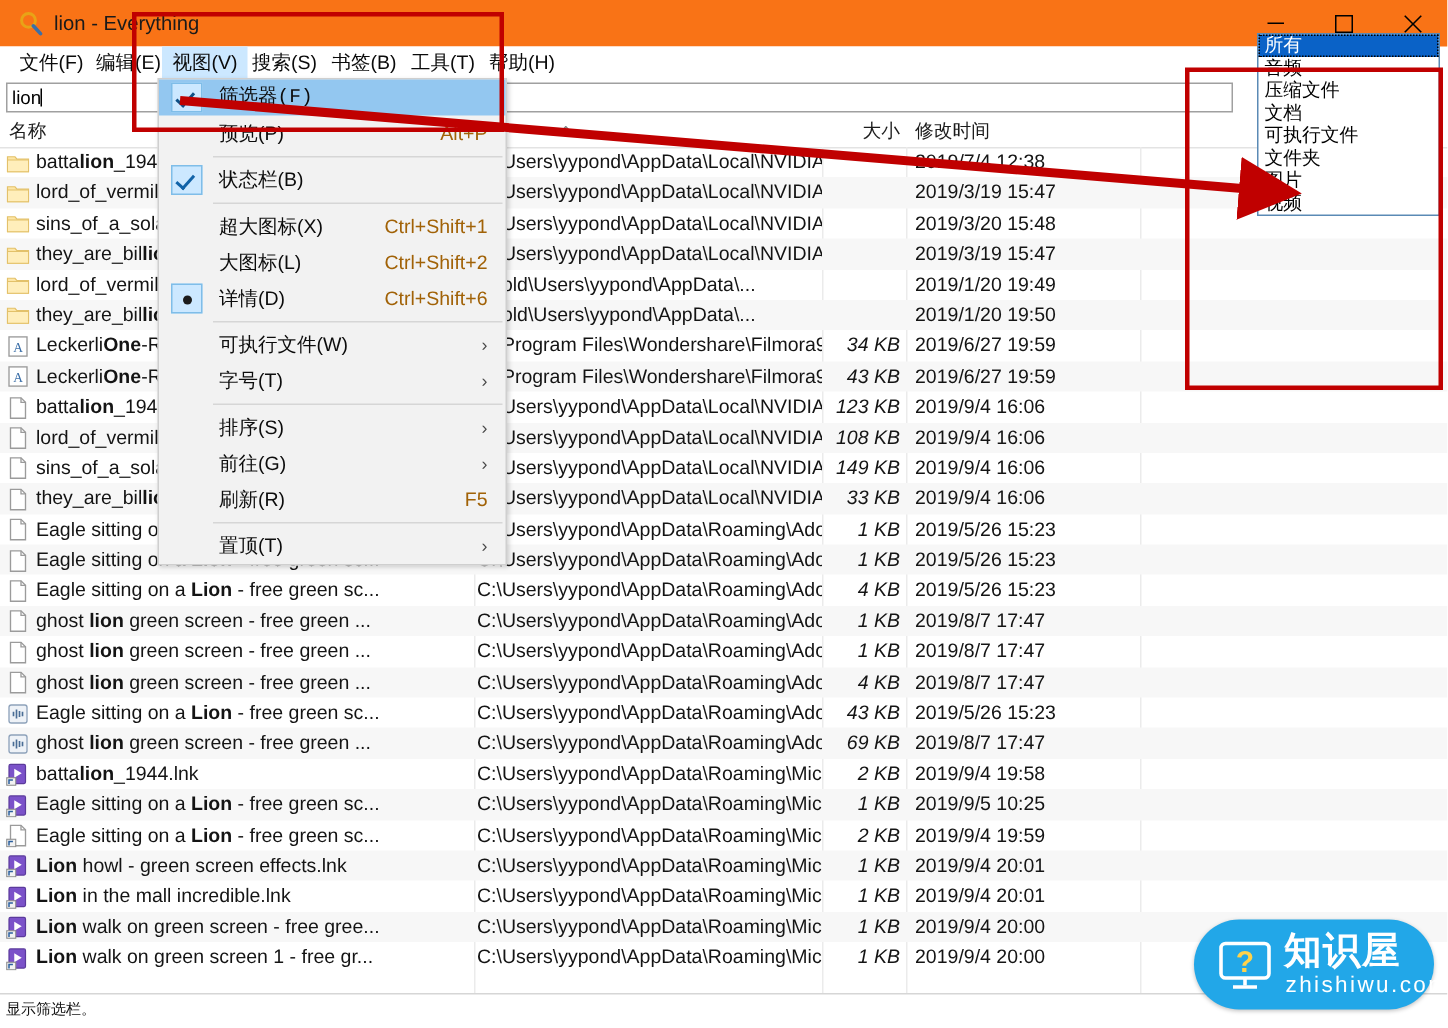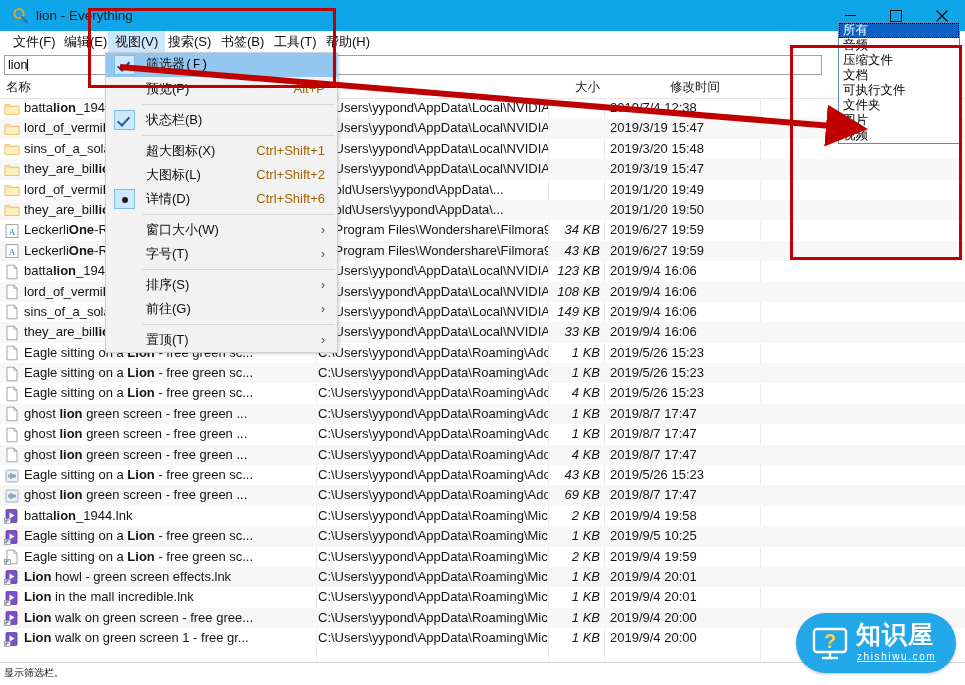--- a/index.html
+++ b/index.html
@@ -6,21 +6,21 @@
   body{
     width:965px;height:685px;overflow:hidden;
     background:#ffffff;
     font-family:"Liberation Sans","DejaVu Sans",sans-serif;
     font-size:12.5px;color:#000;
     -webkit-font-smoothing:antialiased;
   }
   #app{position:relative;width:965px;height:685px;}
 
   
-  .titlebar{position:absolute;left:0;top:0;width:965px;height:31px;background:#0ea5e9;}
+  .titlebar{position:absolute;left:0;top:0;width:965px;height:31px;background:#f97316;}
   .title-ico{position:absolute;left:12px;top:7px;width:17px;height:17px;}
   .title-text{position:absolute;left:36px;top:7px;font-size:13.5px;color:#1a1a1a;line-height:17px;}
   .wbtns{position:absolute;right:0;top:0;height:31px;display:flex;}
   .wbtn{width:46px;height:31px;display:flex;align-items:center;justify-content:center;}
   .wbtn span{display:block;}
   .m-min{width:11px;height:1px;background:#000;}
   .m-max{width:10px;height:10px;border:1px solid #000;}
 
   
   .menubar{position:absolute;left:0;top:31px;width:844px;height:22px;background:#ffffff;}
@@ -82,21 +82,21 @@
 
   
   .anno{position:absolute;left:0;top:0;width:965px;height:685px;pointer-events:none;z-index:90;}
   .rbox{position:absolute;border:3px solid #c00000;box-sizing:border-box;}
 
   
   .wm{position:absolute;left:796px;top:613px;width:160px;height:60px;border-radius:30px;background:#22a7e8;z-index:80;
       box-shadow:0 1px 3px rgba(0,0,0,.25);}
   .wm .mon{position:absolute;left:14px;top:10px;width:40px;height:40px;}
   .wm .tx{position:absolute;left:60px;top:6px;font-size:25px;color:#fff;letter-spacing:1px;font-weight:bold;line-height:30px;}
-  .wm .tx2{position:absolute;left:61px;top:37px;font-size:10px;color:#fff;letter-spacing:1.6px;line-height:14px;text-decoration:underline;}
+  .wm .tx2{position:absolute;left:61px;top:37px;font-size:15px;color:#fff;letter-spacing:1.6px;line-height:14px;}
 </style>
 </head>
 <body>
 
 <div id="app">
 
   <div class="titlebar">
     <div class="title-ico">
       <svg width="17" height="17" viewBox="0 0 17 17">
         <circle cx="7" cy="6.6" r="4.6" fill="none" stroke="#e8a317" stroke-width="2"></circle>
@@ -151,21 +151,21 @@
       <div class="opt">文件夹</div>
       <div class="opt">图片</div>
       <div class="opt">视频</div>
     </div>
 
   <div class="tablewrap">
     <div class="thead" id="thead">
         <div class="th" style="left: 6px; width: 310px;"><span>名称</span></div>
         <div class="th" style="left: 318px; width: 200px;"><span></span><span class="sortcaret" style="left: 55px;">⌃</span></div>
         <div class="th" style="left: 520px; width: 80px; text-align: right;"><span>大小</span></div>
-        <div class="th" style="left: 610px; width: 170px; text-align: center;"><span>修改时间</span></div>
+        <div class="th" style="left: 610px; width: 170px;"><span>修改时间</span></div>
       </div>
     <div class="vsep" style="left:316px;height:564px;"></div>
     <div class="vsep" style="left:548px;height:564px;"></div>
     <div class="vsep" style="left:604px;height:564px;"></div>
     <div class="vsep" style="left:760px;height:564px;"></div>
     <div class="rows" id="rows">
         <div class="row">
           <div class="ico"><svg width="16" height="16" viewBox="0 0 16 16">
               <path d="M1 3.5h5l1.3 1.6H15v8.4H1z" fill="#fde6a6" stroke="#e3c16a" stroke-width="0.8"></path>
               <path d="M1 5.6h14v7.9H1z" fill="#ffeebb" stroke="#e3c16a" stroke-width="0.7"></path>
@@ -495,35 +495,39 @@
       </div>
       <div class="item">
         <span class="chk">
           <span class="dot"></span>
         </span>
         <span class="lbl">详情(D)</span>
         <span class="acc">Ctrl+Shift+6</span>
       </div>
       <div class="sepline"></div>
       <div class="item">
-        <span class="lbl">窗口大小(W)</span>
+        <span class="lbl">可执行文件(W)</span>
         <span class="arrow">›</span>
       </div>
       <div class="item">
         <span class="lbl">字号(T)</span>
         <span class="arrow">›</span>
       </div>
       <div class="sepline"></div>
       <div class="item">
         <span class="lbl">排序(S)</span>
         <span class="arrow">›</span>
       </div>
       <div class="item">
         <span class="lbl">前往(G)</span>
         <span class="arrow">›</span>
+      </div>
+      <div class="item">
+        <span class="lbl">刷新(R)</span>
+        <span class="acc">F5</span>
       </div>
       <div class="sepline"></div>
       <div class="item">
         <span class="lbl">置顶(T)</span>
         <span class="arrow">›</span>
       </div>
     </div>
 
   <div class="anno">
     <div class="rbox" style="left:88px;top:8px;width:248px;height:80px;"></div>

